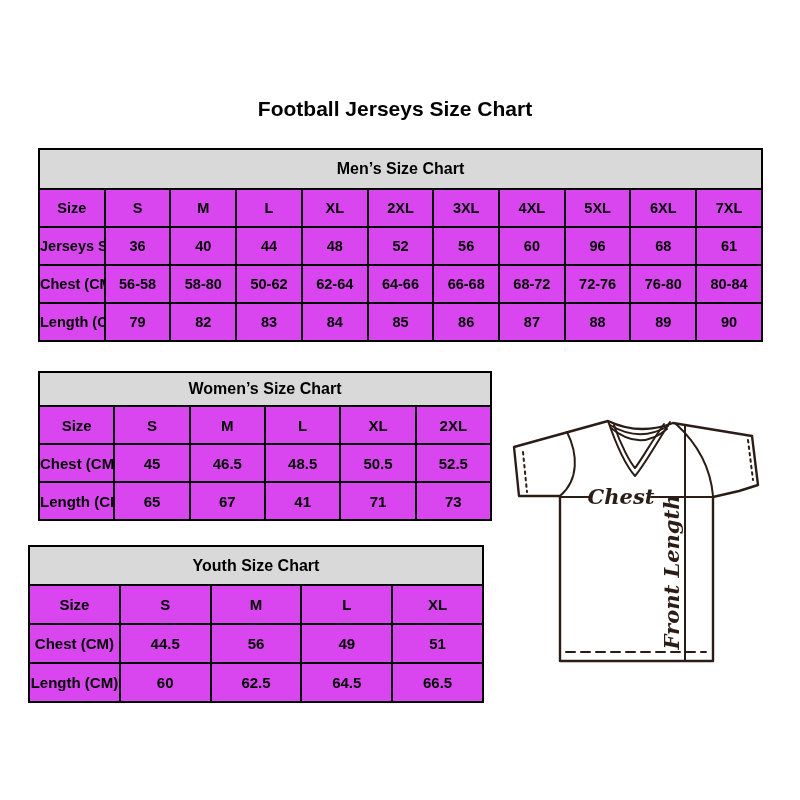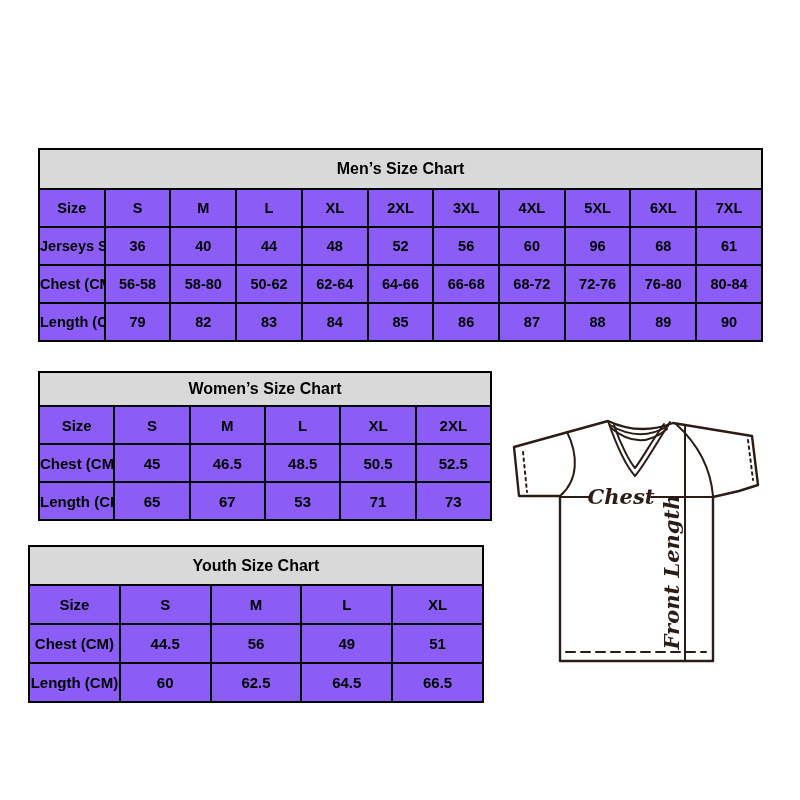--- a/index.html
+++ b/index.html
@@ -1,20 +1,20 @@
 <!DOCTYPE html>
 <html><head>
 <meta charset="utf-8">
 <style>
   html,body{margin:0;padding:0;background:#ffffff;}
   .page{position:relative;width:800px;height:800px;background:#ffffff;overflow:hidden;
         font-family:"Liberation Sans",sans-serif;color:#000;}
   .page-title{position:absolute;left:0;top:97px;width:790px;text-align:center;
         font-size:21px;font-weight:bold;letter-spacing:0px;}
-  table{position:absolute;border-collapse:collapse;table-layout:fixed;background:#8b5cf6;}
+  table{position:absolute;border-collapse:collapse;table-layout:fixed;background:#d946ef;}
   th,td{border:2px solid #000;text-align:center;vertical-align:middle;
         font-weight:bold;padding:0;overflow:hidden;white-space:nowrap;}
   th{background:#d9d9d9;font-size:16px;}
   td{font-size:15px;}
   .t-mens{left:38px;top:148px;width:725px;}
   .t-mens th{height:38px;}
   .t-mens td{height:36px;font-size:14.5px;}
   .t-mens td:first-child{width:108px;}
   .t-womens{left:38px;top:371px;width:454px;padding-left:20px;}
   .t-womens th{height:32px;}
@@ -28,20 +28,21 @@
   .jersey-stroke{fill:none;stroke:#2b1d16;stroke-width:2.4;stroke-linejoin:round;stroke-linecap:round;}
   .jersey-thin{fill:none;stroke:#2b1d16;stroke-width:2;stroke-linejoin:round;stroke-linecap:round;}
   .jersey-text{font-family:"DejaVu Serif","Liberation Serif",serif;font-style:italic;
         font-weight:bold;fill:#2b1d16;}
 </style>
 </head>
 <body>
 
 <div class="page">
 
+  <div class="page-title">Football Jerseys Size Chart</div>
 
   <table class="t-mens">
       <thead>
         <tr>
           <th colspan="11">Men’s Size Chart</th>
         </tr>
       </thead>
       <tbody>
         <tr>
           <td>Size</td>
@@ -118,21 +119,21 @@
           <td>45</td>
           <td>46.5</td>
           <td>48.5</td>
           <td>50.5</td>
           <td>52.5</td>
         </tr>
         <tr>
           <td>Length (CM)</td>
           <td>65</td>
           <td>67</td>
-          <td>53</td>
+          <td>41</td>
           <td>71</td>
           <td>73</td>
         </tr>
       </tbody>
     </table>
 
   <table class="t-youth">
       <thead>
         <tr>
           <th colspan="5">Youth Size Chart</th>

